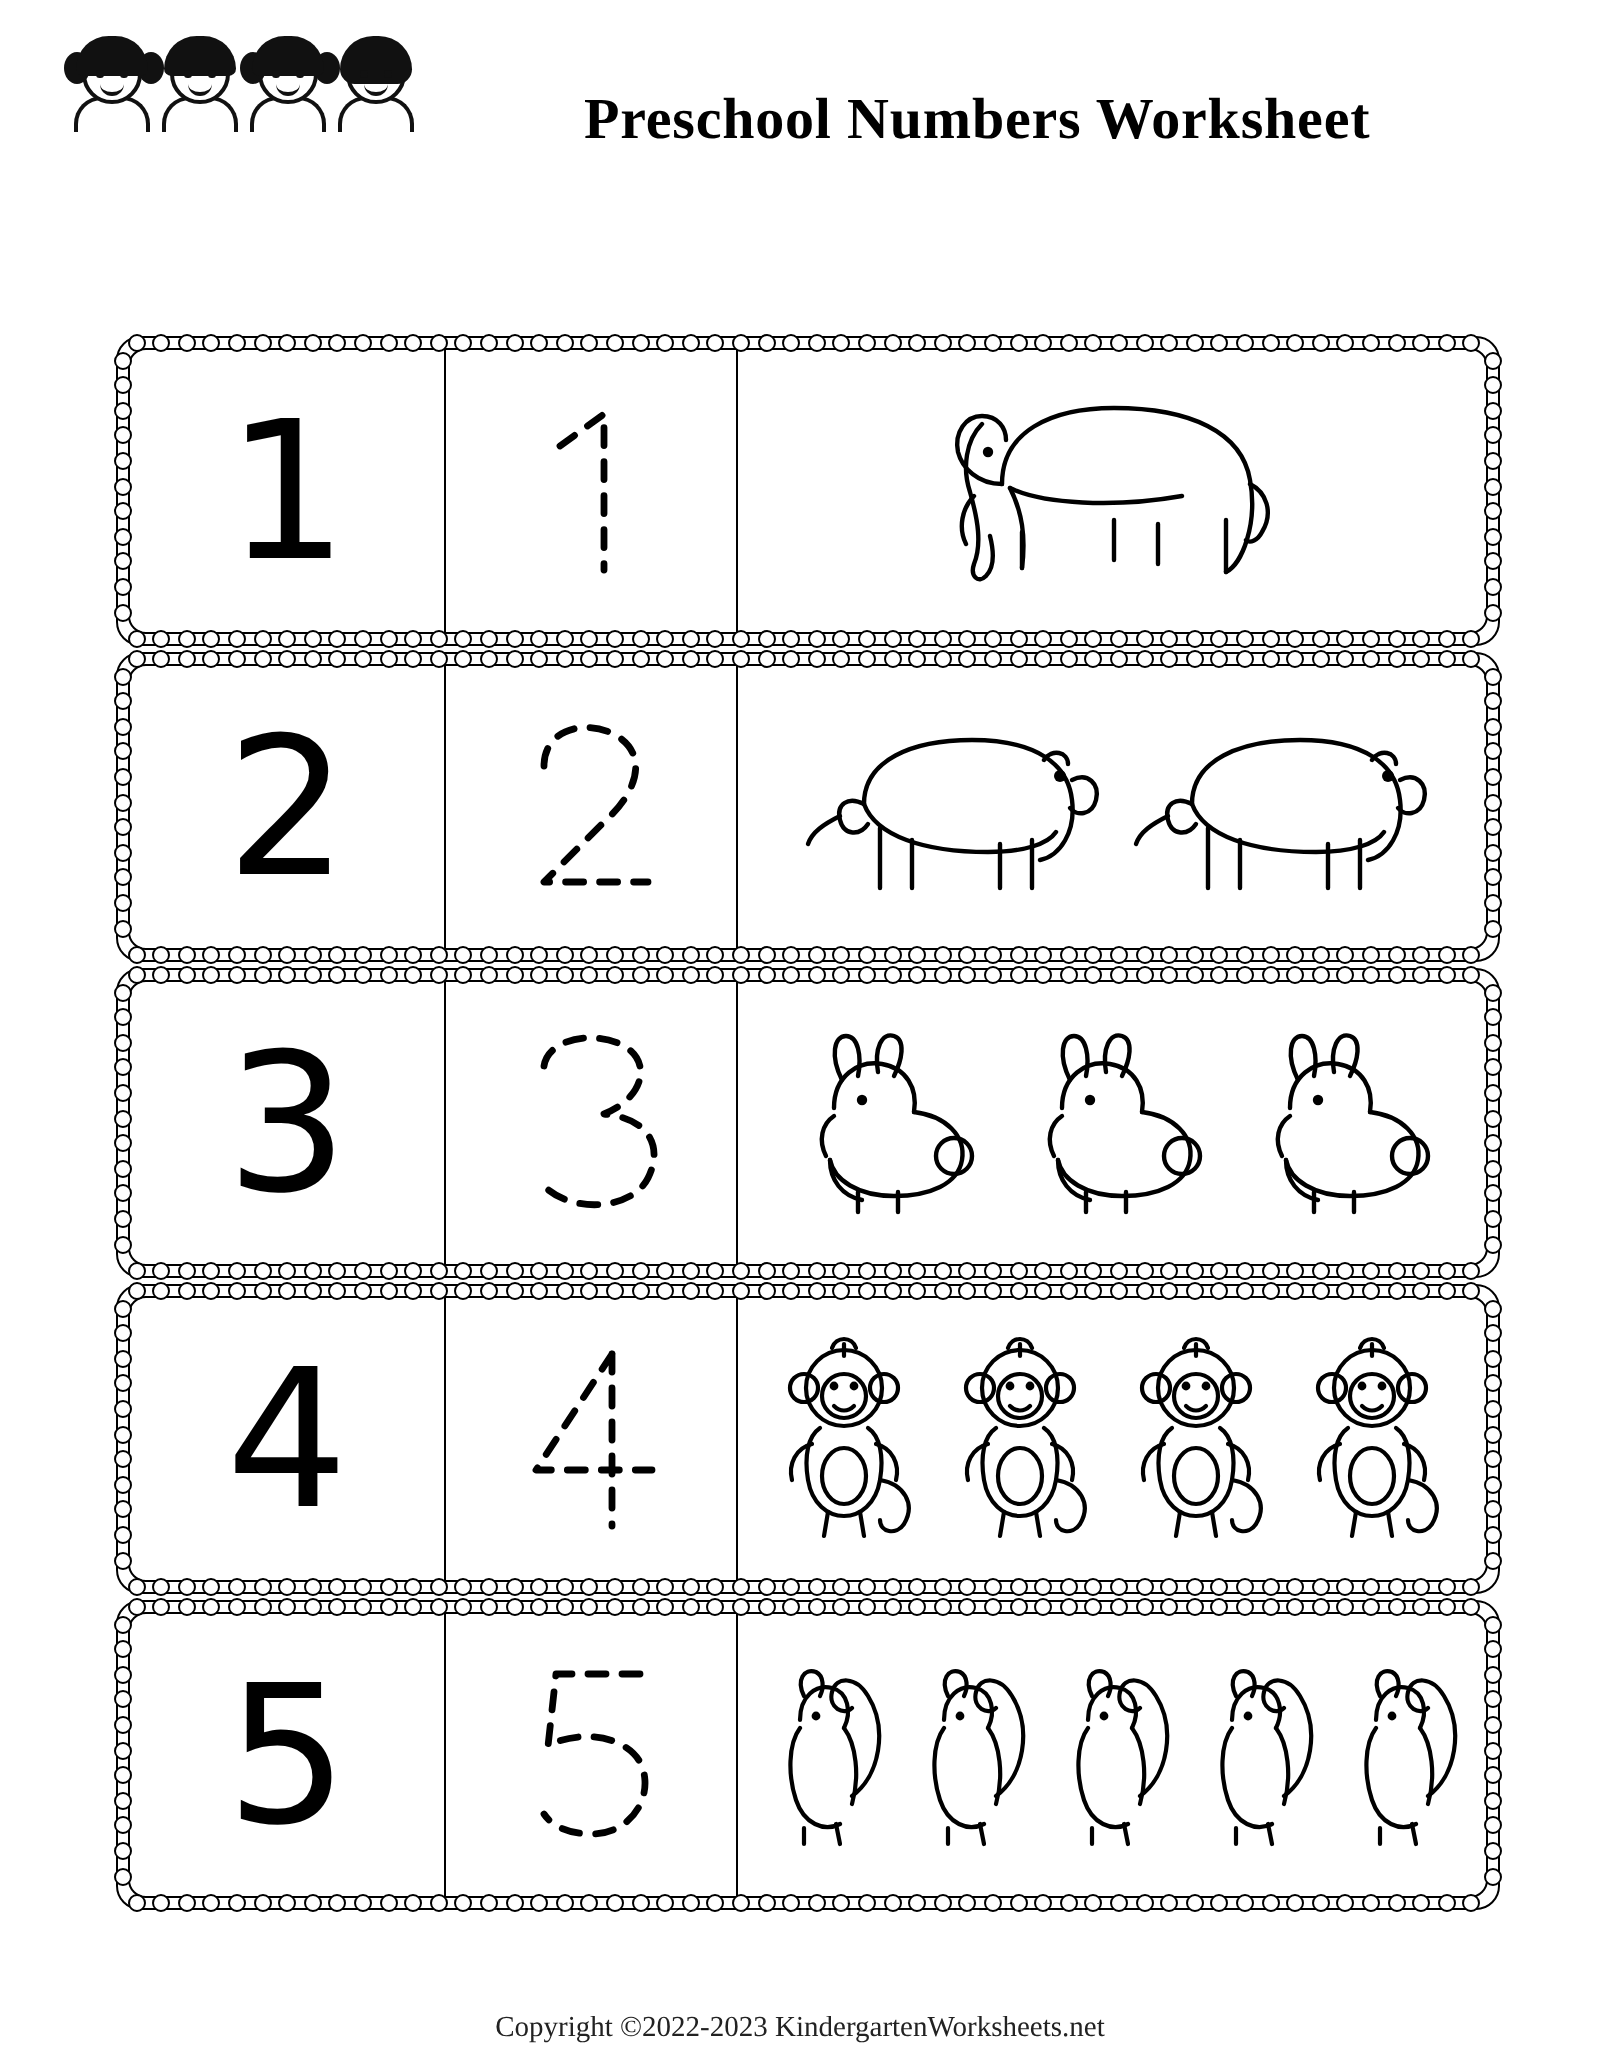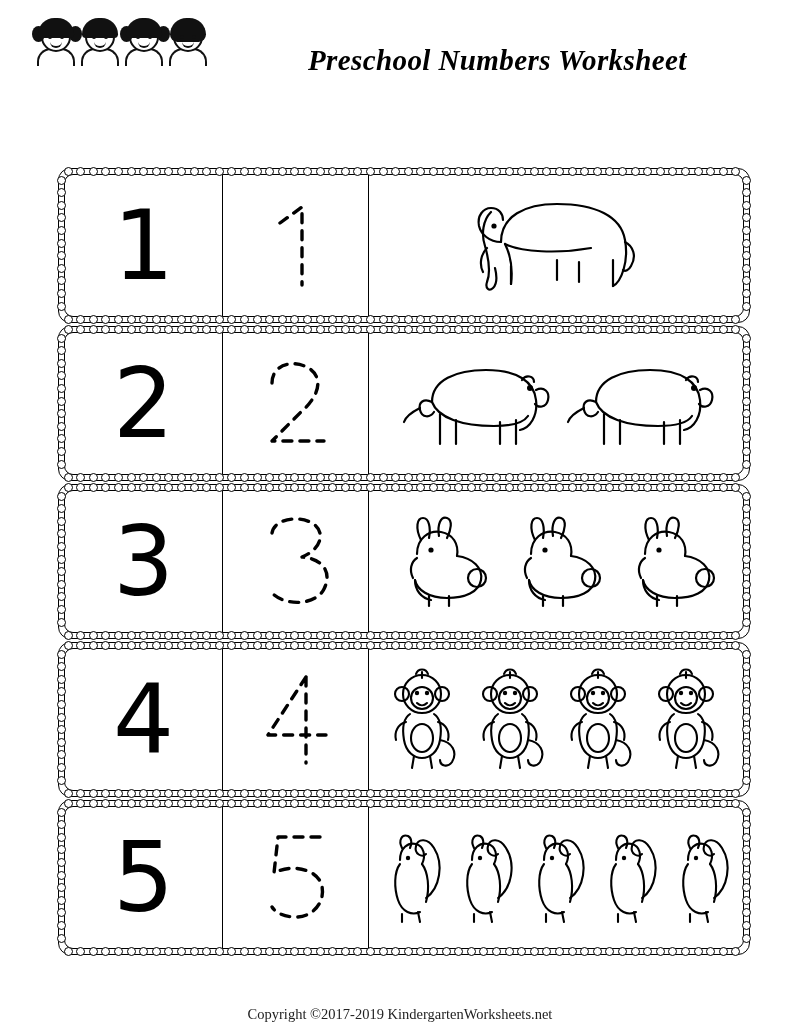--- a/index.html
+++ b/index.html
@@ -123,28 +123,27 @@
   .site-url {
     position: absolute;
     left: 24px;
     top: 125px;
     font-family: "Liberation Sans", sans-serif;
     font-size: 14.5px;
     color: #3a3a3a;
   }
   .title {
     position: absolute;
-    left: 308px;
+    left: 292px;
     top: 44px;
     font-family: "Liberation Serif", serif;
     font-size: 29px;
     font-weight: bold;
     letter-spacing: 0.4px;
     white-space: nowrap;
-    font-style: italic;
   }
   .name-row {
     position: absolute;
     left: 420px;
     top: 120px;
     font-family: "Liberation Serif", serif;
     font-size: 21px;
     white-space: nowrap;
   }
   .name-line {
@@ -1271,14 +1270,14 @@
             <path d="M48 70 C62 60 66 36 56 20 C50 10 40 10 38 18 C36 26 44 30 48 26"></path>
           </g>
         </svg>
       </div>
     </div>
   </div>
 
 </div>
 
 <div class="footer">
-  <div>Copyright ©2017-2019 KindergartenWorksheets.net</div>
+  <div>Copyright ©2022-2023 KindergartenWorksheets.net</div>
 </div>
 
 </body></html>

